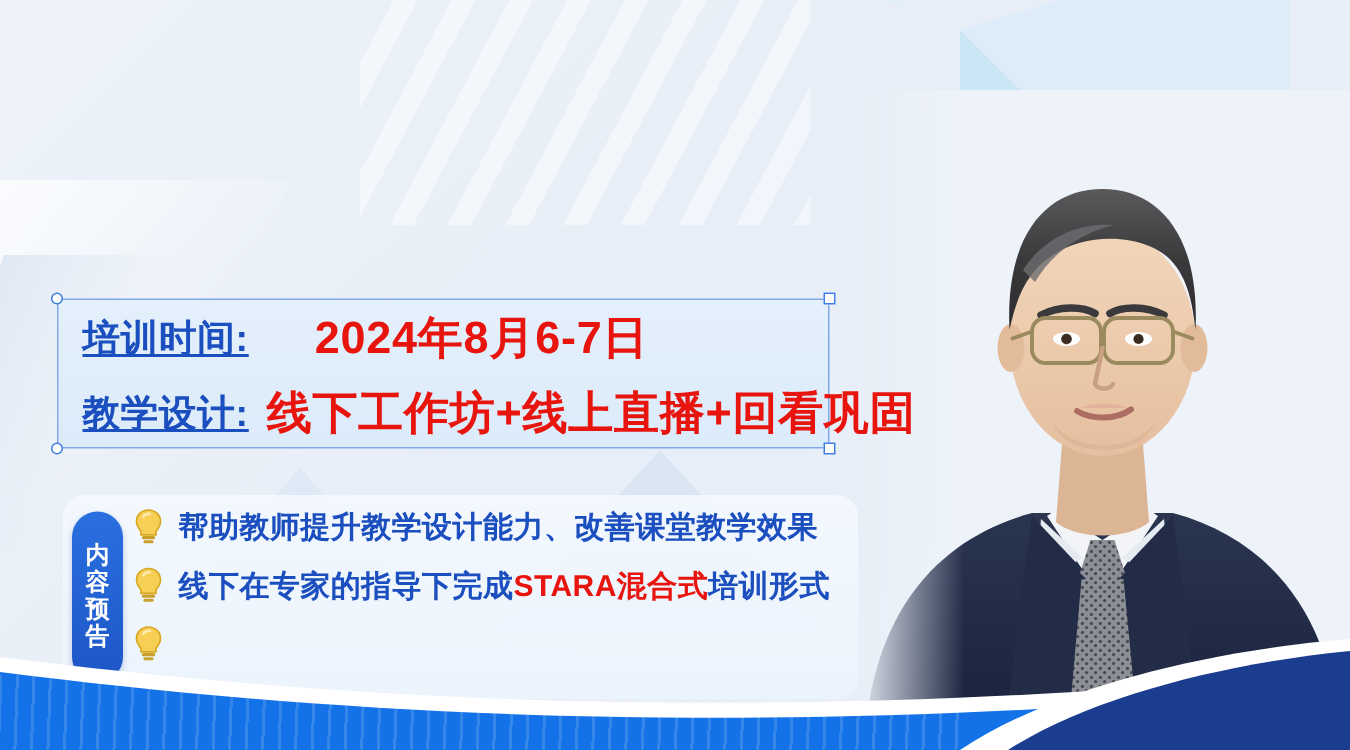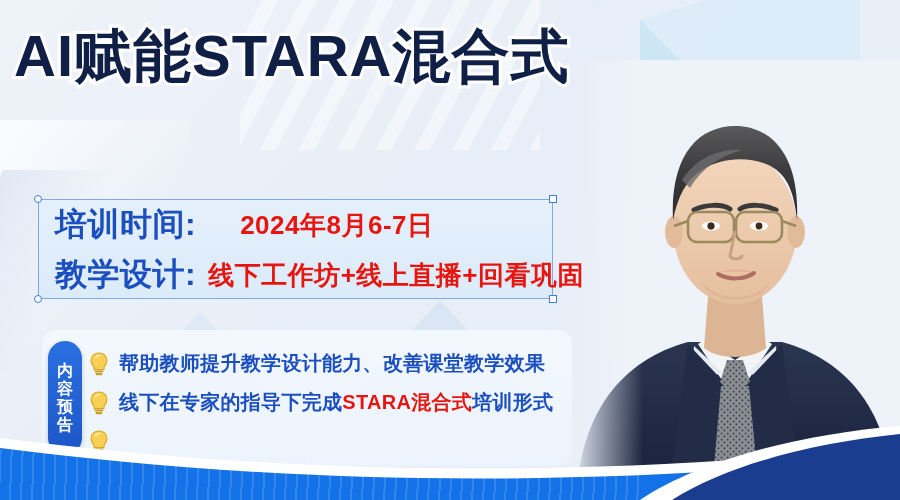--- a/index.html
+++ b/index.html
@@ -87,25 +87,26 @@
   .corner.tl{left:-5px;top:-5px;border-radius:50%;}
   .corner.bl{left:-5px;bottom:-5px;border-radius:50%;}
   .corner.tr{right:-5px;top:-5px;}
   .corner.br{right:-5px;bottom:-5px;}
 
   .info-row{
     display:flex;align-items:center;height:50px;padding-left:16px;
     box-sizing:border-box;
   }
   .info-label{
-    font-size:32px;font-weight:bold;color:#1b4fbf;white-space:nowrap;
+    font-size:25px;font-weight:bold;color:#1b4fbf;white-space:nowrap;
     letter-spacing:.5px;
+    text-decoration:underline;
   }
   .info-value{
-    font-size:26px;font-weight:bold;color:#e8150f;white-space:nowrap;
+    font-size:30px;font-weight:bold;color:#e8150f;white-space:nowrap;
     letter-spacing:.5px;
   }
   .r1 .info-value{margin-left:44px;}
   .r2 .info-value{margin-left:12px;text-align:right;}
 
   
   .content-panel{
     position:absolute;left:42px;top:330px;width:530px;height:136px;
     background:linear-gradient(180deg,rgba(244,249,255,.92) 0%,rgba(236,244,253,.88) 100%);
     border-radius:14px;
@@ -121,21 +122,21 @@
   }
   .vbadge span{
     color:#fff;font-size:16px;font-weight:bold;line-height:18px;
     letter-spacing:0;
   }
 
   .bullets{
     position:absolute;left:88px;top:338px;width:480px;z-index:7;
   }
   .bullet{
-    display:flex;align-items:flex-end;height:39px;
+    display:flex;align-items:flex-start;height:39px;
   }
   .bulb{width:22px;height:26px;flex:0 0 22px;margin-right:9px;}
   .btext{
     font-size:20px;font-weight:bold;color:#1b4fbf;white-space:nowrap;
     letter-spacing:.3px;
   }
   .btext .hl{color:#e8150f;}
 
   
   .wave{
@@ -244,21 +245,20 @@
 
         <path d="M148 214 C158 220 174 220 184 213" stroke="#ae6d63" stroke-width="4" fill="none" stroke-linecap="round"></path>
         <path d="M150 212 C160 208 172 208 182 212" fill="#e1a89a" opacity=".6"></path>
 
         <path d="M132 222 C148 242 184 242 200 222 C192 246 140 246 132 222 Z" fill="#d8ae8d" opacity=".45"></path>
       </g>
     </svg>
   </div>
 
   <div class="title-block">
-    <div class="title-line l1">AI赋能STARA混合式</div>
   </div>
 
   <div class="info-box">
     <span class="corner tl"></span>
     <span class="corner tr"></span>
     <span class="corner bl"></span>
     <span class="corner br"></span>
 
     <div class="info-row r1">
       <span class="info-label">培训时间:</span>

